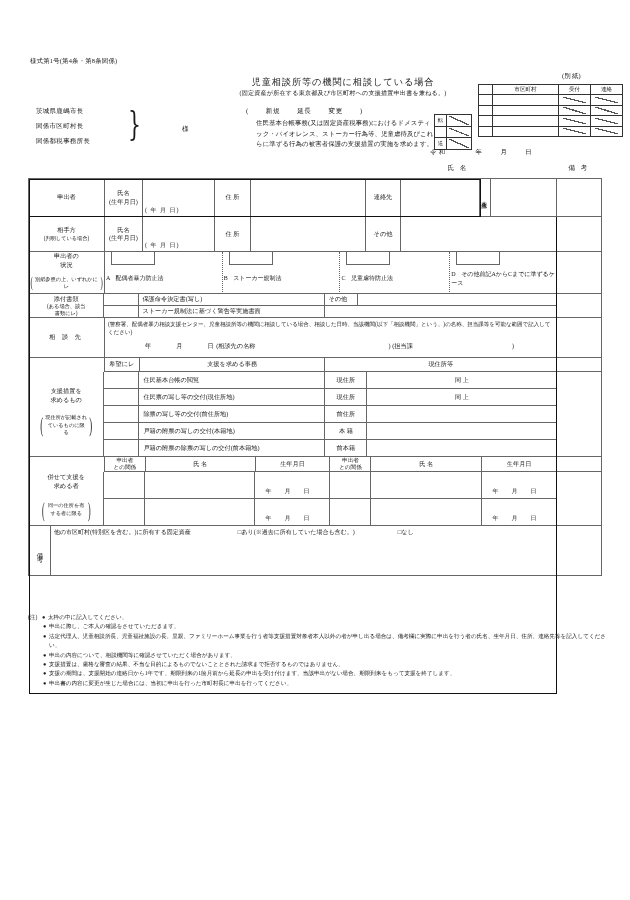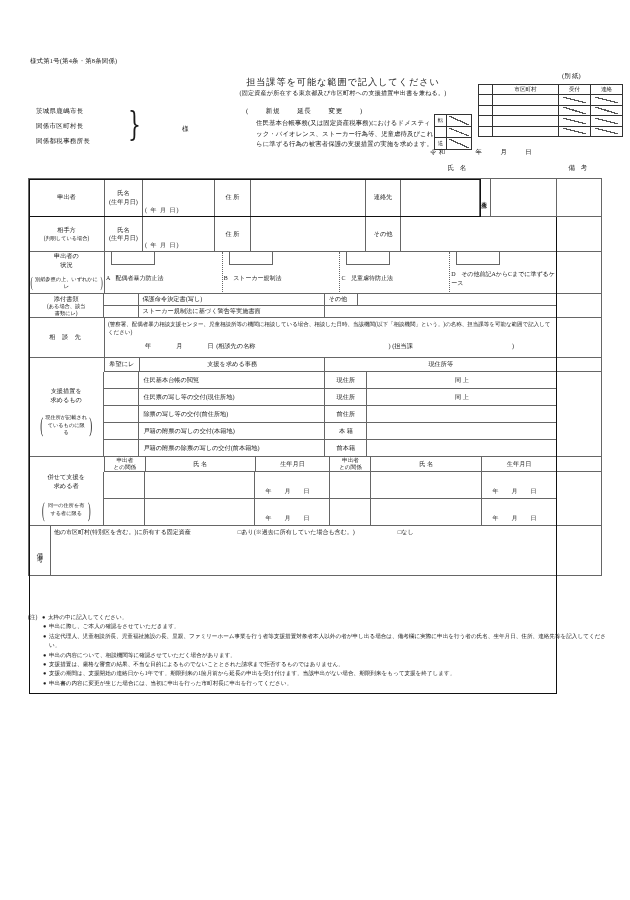--- a/index.html
+++ b/index.html
@@ -216,21 +216,21 @@
 </style>
 </head>
 <body>
 
 <div class="page">
 
   <div class="abs form-no">様式第1号(第4条・第8条関係)</div>
   <div class="abs bessi">(別 紙)</div>
 
   <div class="abs title">
-    <span class="title-inner">担当課等を可能な範囲で記入してください</span>
+    <span class="title-inner">児童相談所等の機関に相談している場合</span>
   </div>
   <div class="abs subtitle">
     <span class="subtitle-inner">(固定資産が所在する東京都及び市区町村への支援措置申出書を兼ねる。)</span>
   </div>
 
   <div class="abs addr">
     <div>茨城県鹿嶋市長</div>
     <div>関係市区町村長</div>
     <div>関係都税事務所長</div>
   </div>

